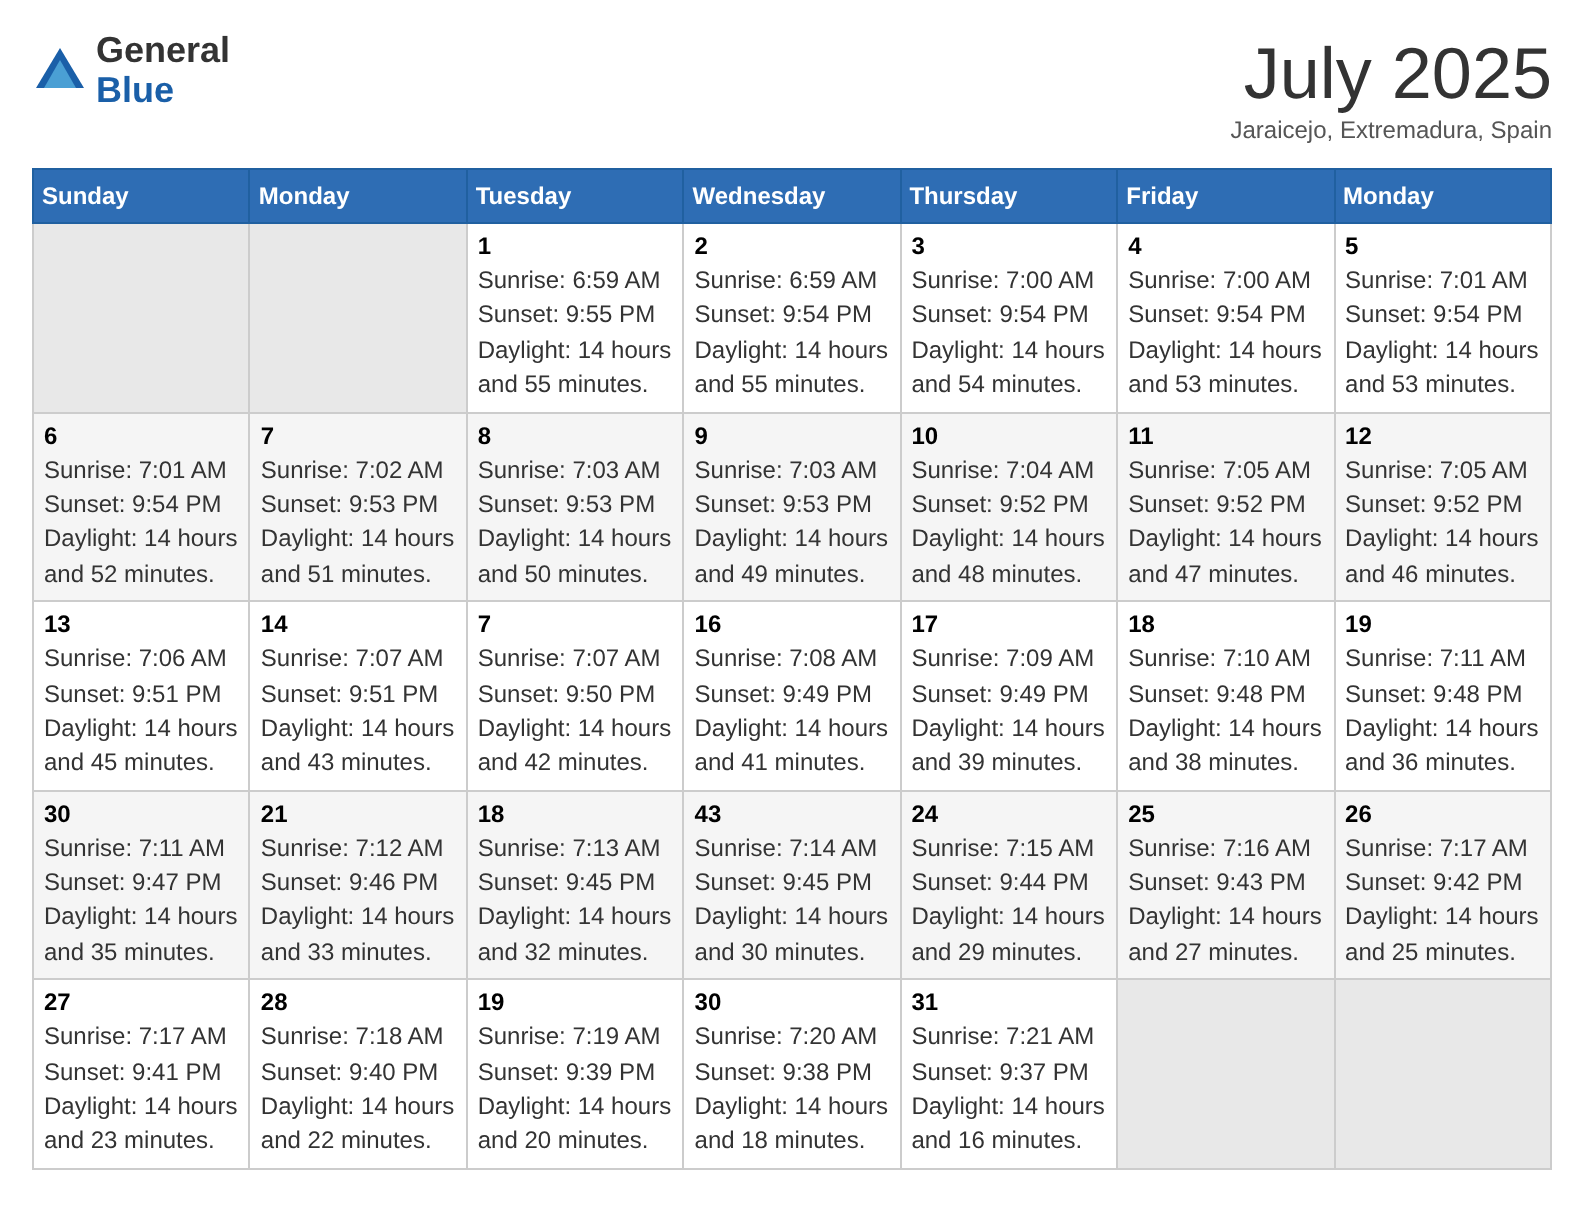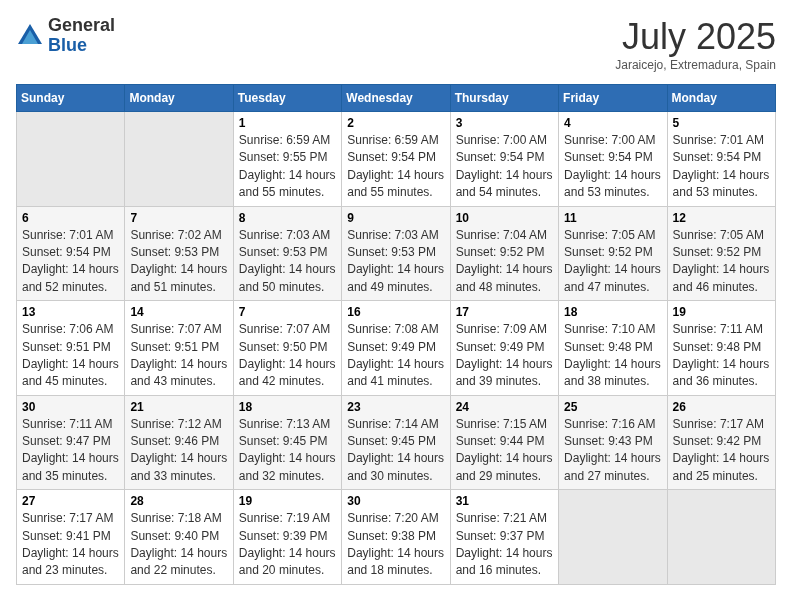--- a/index.html
+++ b/index.html
@@ -211,21 +211,21 @@
         </td>
         <td>
           <span class="day-num">21</span>
           <div class="day-info">Sunrise: 7:12 AM<br>Sunset: 9:46 PM<br>Daylight: 14 hours and 33 minutes.</div>
         </td>
         <td>
           <span class="day-num">18</span>
           <div class="day-info">Sunrise: 7:13 AM<br>Sunset: 9:45 PM<br>Daylight: 14 hours and 32 minutes.</div>
         </td>
         <td>
-          <span class="day-num">23</span>
+          <span class="day-num">43</span>
           <div class="day-info">Sunrise: 7:14 AM<br>Sunset: 9:45 PM<br>Daylight: 14 hours and 30 minutes.</div>
         </td>
         <td>
           <span class="day-num">24</span>
           <div class="day-info">Sunrise: 7:15 AM<br>Sunset: 9:44 PM<br>Daylight: 14 hours and 29 minutes.</div>
         </td>
         <td>
           <span class="day-num">25</span>
           <div class="day-info">Sunrise: 7:16 AM<br>Sunset: 9:43 PM<br>Daylight: 14 hours and 27 minutes.</div>
         </td>

